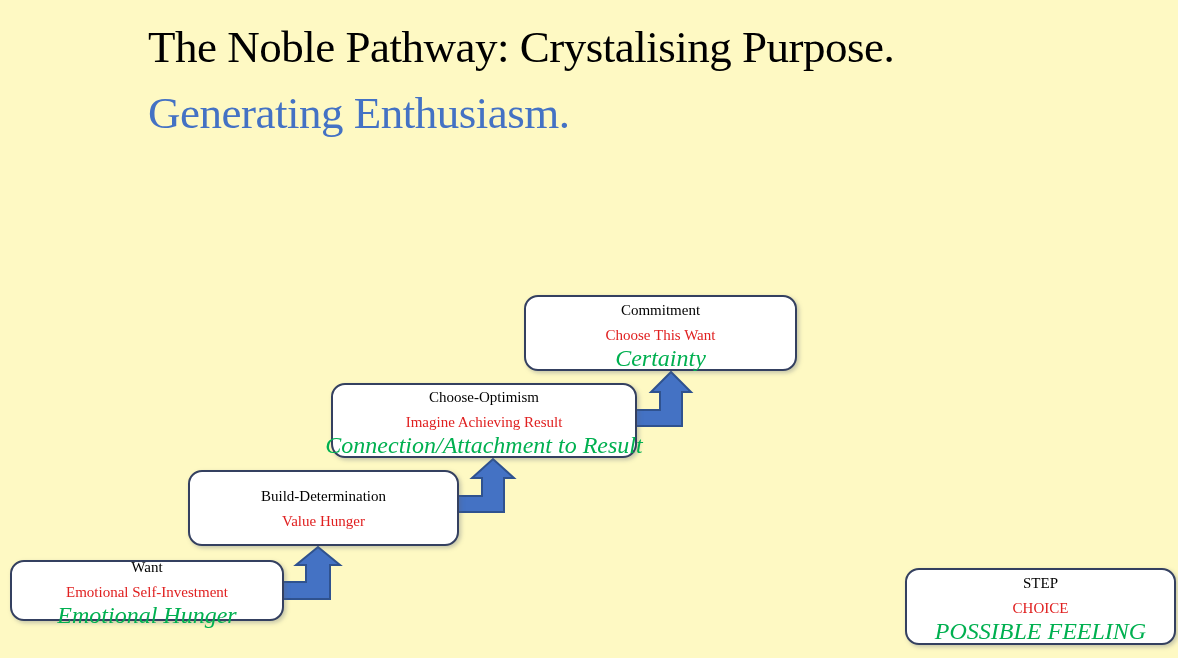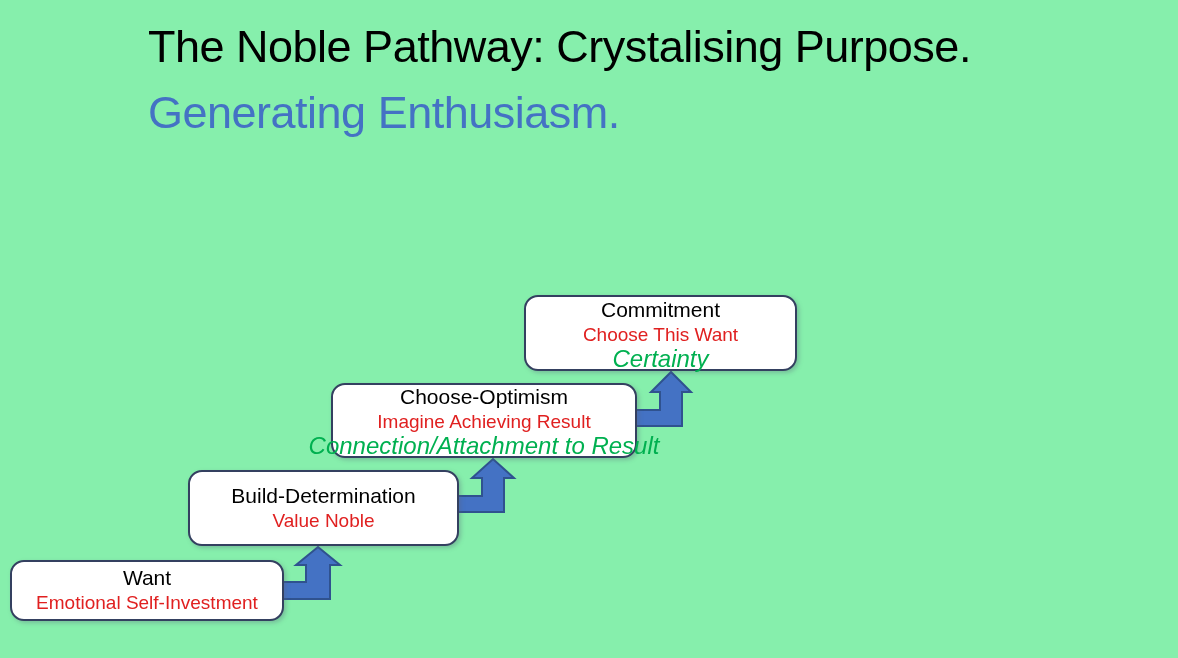--- a/index.html
+++ b/index.html
@@ -1,21 +1,21 @@
 <!DOCTYPE html>
 <html><head>
 <meta charset="utf-8">
 <style>
   html,body{margin:0;padding:0;background:#ffffff;}
   .slide{
     position:relative;
     width:1178px;height:658px;
-    background:#86efac;
+    background:#fef9c3;
     overflow:hidden;
-    font-family:Liberation Sans, sans-serif;
+    font-family:Liberation Serif, serif;
   }
   .title-block{
     position:absolute;
     left:148px;top:14px;
     font-size:45px;
     line-height:66px;
     letter-spacing:-0.5px;
     white-space:nowrap;
   }
   .title-line1{color:#000000;}
@@ -30,26 +30,26 @@
     display:flex;
     flex-direction:column;
     align-items:center;
     justify-content:center;
     text-align:center;
     row-gap:1px;
     white-space:nowrap;
   }
   .step-name{
     color:#000000;
-    font-size:21px;
+    font-size:15px;
     line-height:24px;
   }
   .step-choice{
     color:var(--choice,#e02020);
-    font-size:19px;
+    font-size:15px;
     line-height:24px;
   }
   .step-feeling{
     color:var(--feeling,#00b050);
     font-size:24px;
     line-height:21px;
     font-style:italic;
   }
   
   .box-want   {left:10px;  top:560px; width:274px; height:61px;}
@@ -82,33 +82,39 @@
 
   <svg class="arrow-layer" viewBox="0 0 1178 658" xmlns="http://www.w3.org/2000/svg">
     <polygon points="282,582 306,582 306,565 296,565 318,547 340,565 330,565 330,599 282,599"></polygon>
     <polygon points="457,496 482,496 482,478 472,478 493,459 514,478 504,478 504,512 457,512"></polygon>
     <polygon points="635,410 660,410 660,392 651,392 671,372 691,392 682,392 682,426 635,426"></polygon>
   </svg>
 
   <div class="step-box box-want">
     <div class="step-name">Want</div>
     <div class="step-choice">Emotional Self-Investment</div>
+    <div class="step-feeling">Emotional Hunger</div>
   </div>
 
   <div class="step-box box-build">
     <div class="step-name">Build-Determination</div>
-    <div class="step-choice">Value Noble</div>
+    <div class="step-choice">Value Hunger</div>
   </div>
 
   <div class="step-box box-choose">
     <div class="step-name">Choose-Optimism</div>
     <div class="step-choice">Imagine Achieving Result</div>
     <div class="step-feeling">Connection/Attachment to Result</div>
   </div>
 
   <div class="step-box box-commit">
     <div class="step-name">Commitment</div>
     <div class="step-choice">Choose This Want</div>
     <div class="step-feeling">Certainty</div>
   </div>
 
+  <div class="step-box box-legend">
+    <div class="step-name">STEP</div>
+    <div class="step-choice">CHOICE</div>
+    <div class="step-feeling">POSSIBLE FEELING</div>
+  </div>
 
 </div>
 
 </body></html>

